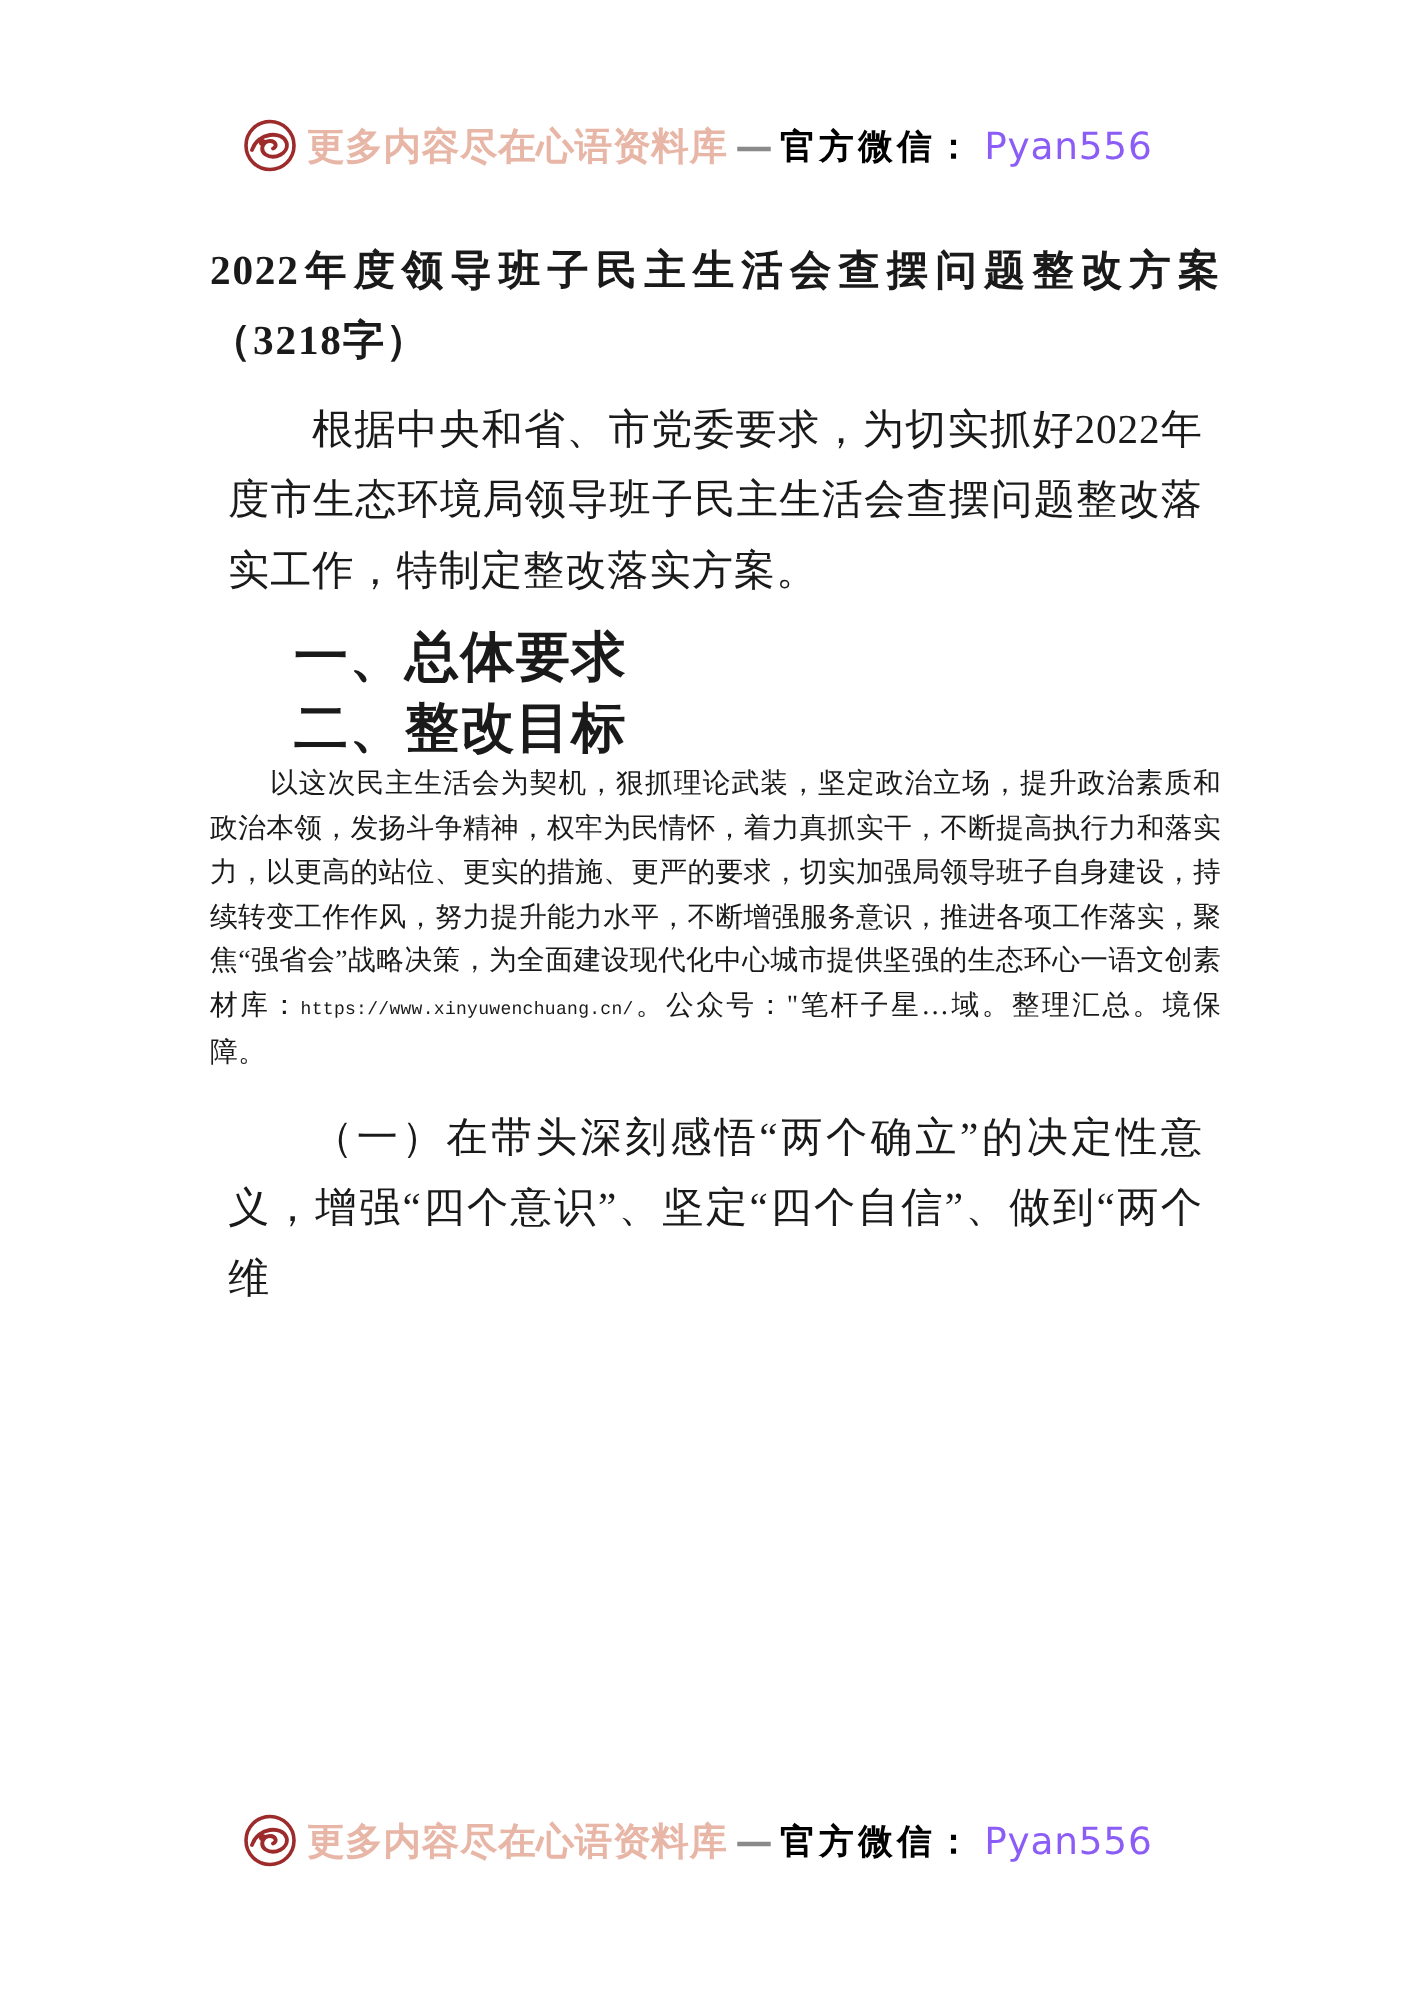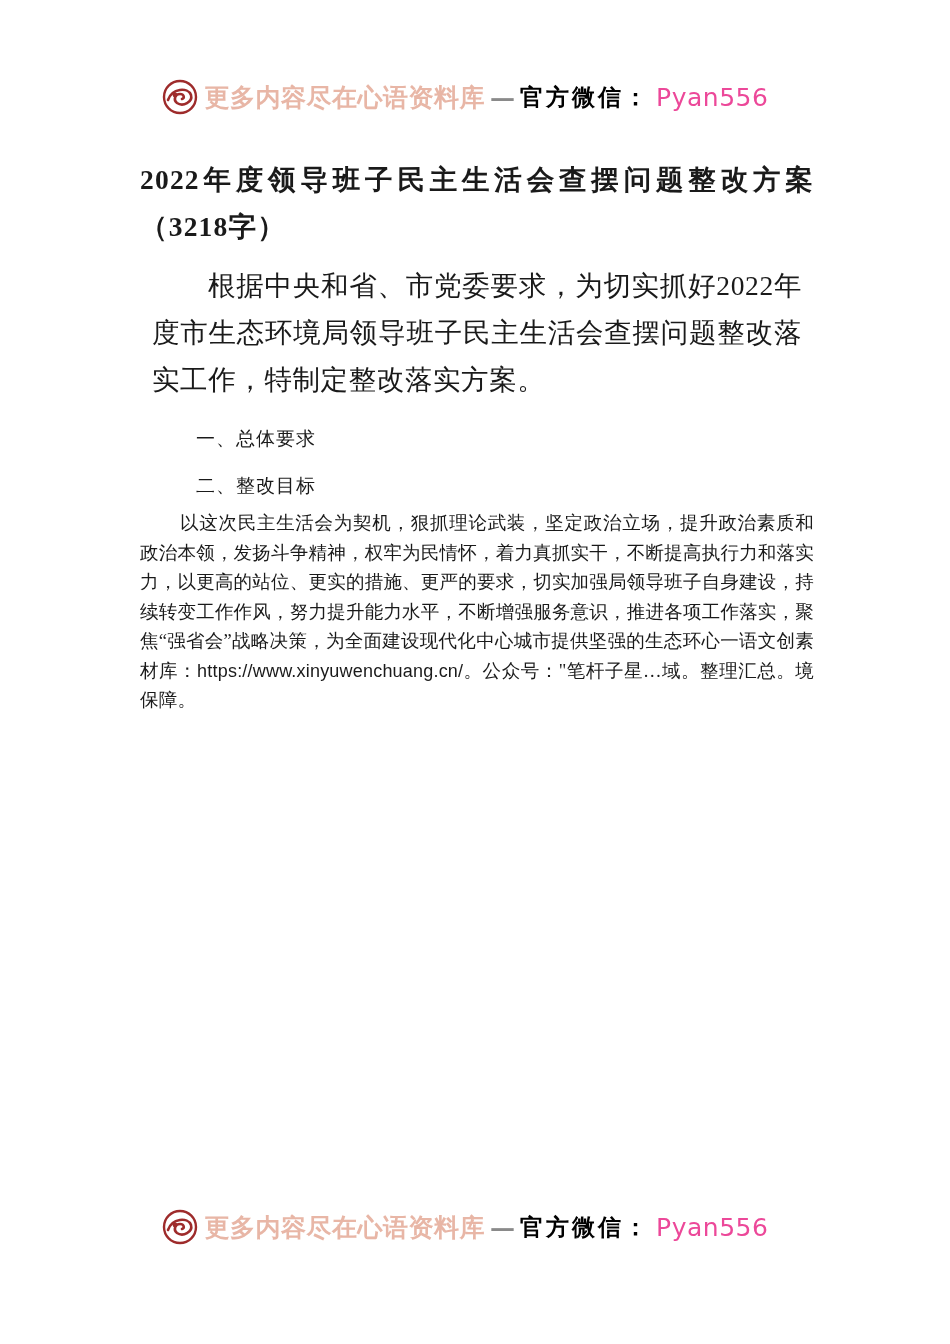--- a/index.html
+++ b/index.html
@@ -60,21 +60,21 @@
   .wm-label {
     font-family: "DejaVu Serif", "Liberation Serif", serif;
     font-weight: bold;
     font-size: 23px;
     letter-spacing: 3px;
     color: #000000;
   }
   .wm-wechat {
     font-family: "DejaVu Sans", "Liberation Sans", sans-serif;
     font-size: 25px;
-    color: #ec4899;
+    color: #8b5cf6;
     letter-spacing: 0.5px;
   }
 
   
   .doc {
     position: absolute;
     left: 140px;
     top: 156px;
     width: 674px;
   }
@@ -93,25 +93,25 @@
     font-size: 27.5px;
     line-height: 47px;
     letter-spacing: 0.6px;
     text-indent: 56px;
     text-align: justify;
     text-align-last: left;
     margin: 12px;
   }
 
   .heading {
-    font-size: 19px;
+    font-size: 36px;
     line-height: 47px;
     letter-spacing: 1px;
     text-indent: 56px;
-    font-weight: normal;
+    font-weight: bold;
     margin: 0;
   }
 
   .para-small {
     font-size: 18.5px;
     line-height: 29.5px;
     letter-spacing: 0.2px;
     text-indent: 40px;
     text-align: justify;
     text-align-last: left;
@@ -123,22 +123,22 @@
     line-height: 47px;
     letter-spacing: 0.6px;
     text-indent: 56px;
     text-align: justify;
     text-align-last: left;
     margin: 0;
   }
   .para-mixed .lead { font-weight: bold; }
 
   .url-inline {
-    font-family: Liberation Sans, sans-serif;
-    font-size: 18px;
+    font-family: Liberation Mono, monospace;
+    font-size: 12px;
   }
 
   .spacer-sm { height: 4px; }
 </style>
 </head>
 <body>
 
 <div class="page">
 
   <div class="watermark watermark-top">
@@ -164,20 +164,21 @@
     <p class="heading">一、总体要求</p>
 
 
     <p class="heading">二、整改目标</p>
 
     <p class="para-small"><span>以这次民主生活会为契机，狠抓理论武装，坚定政治立场，提升政治素质和政治本领，发扬斗争精神，权牢为民情怀，着力真抓实干，不断提高执行力和落实力，以更高的站位、更实的措施、更严的要求，切实加强局领导班子自身建设，持续转变工作作风，努力提升能力水平，不断增强服务意识，推进各项工作落实，聚焦“强省会”战略决策，为全面建设现代化中心城市提供坚强的生态环心一语文创素材库：</span><span class="url-inline">https://www.xinyuwenchuang.cn/</span><span>。公众号："笔杆子星…域。整理汇总。境保障。</span></p>
 
     <div class="spacer-sm"></div>
 
 
+    <p class="para">（一）在带头深刻感悟“两个确立”的决定性意义，增强“四个意识”、坚定“四个自信”、做到“两个维</p>
 
   </div>
 
   <div class="watermark watermark-bottom">
     <span class="wm-logo">
       <svg viewBox="0 0 38 38" xmlns="http://www.w3.org/2000/svg">
         <circle cx="19" cy="19" r="16" fill="none" stroke="#9e2b2b" stroke-width="2.4"></circle>
         <path d="M7 22 C11 10, 27 9, 30 17 C32 24, 22 29, 16 25 C12 22, 14 16, 19 16 C23 16, 24 20, 21 21" fill="none" stroke="#9e2b2b" stroke-width="2.6" stroke-linecap="round"></path>
         <circle cx="14" cy="17" r="2.4" fill="#9e2b2b"></circle>
       </svg>

